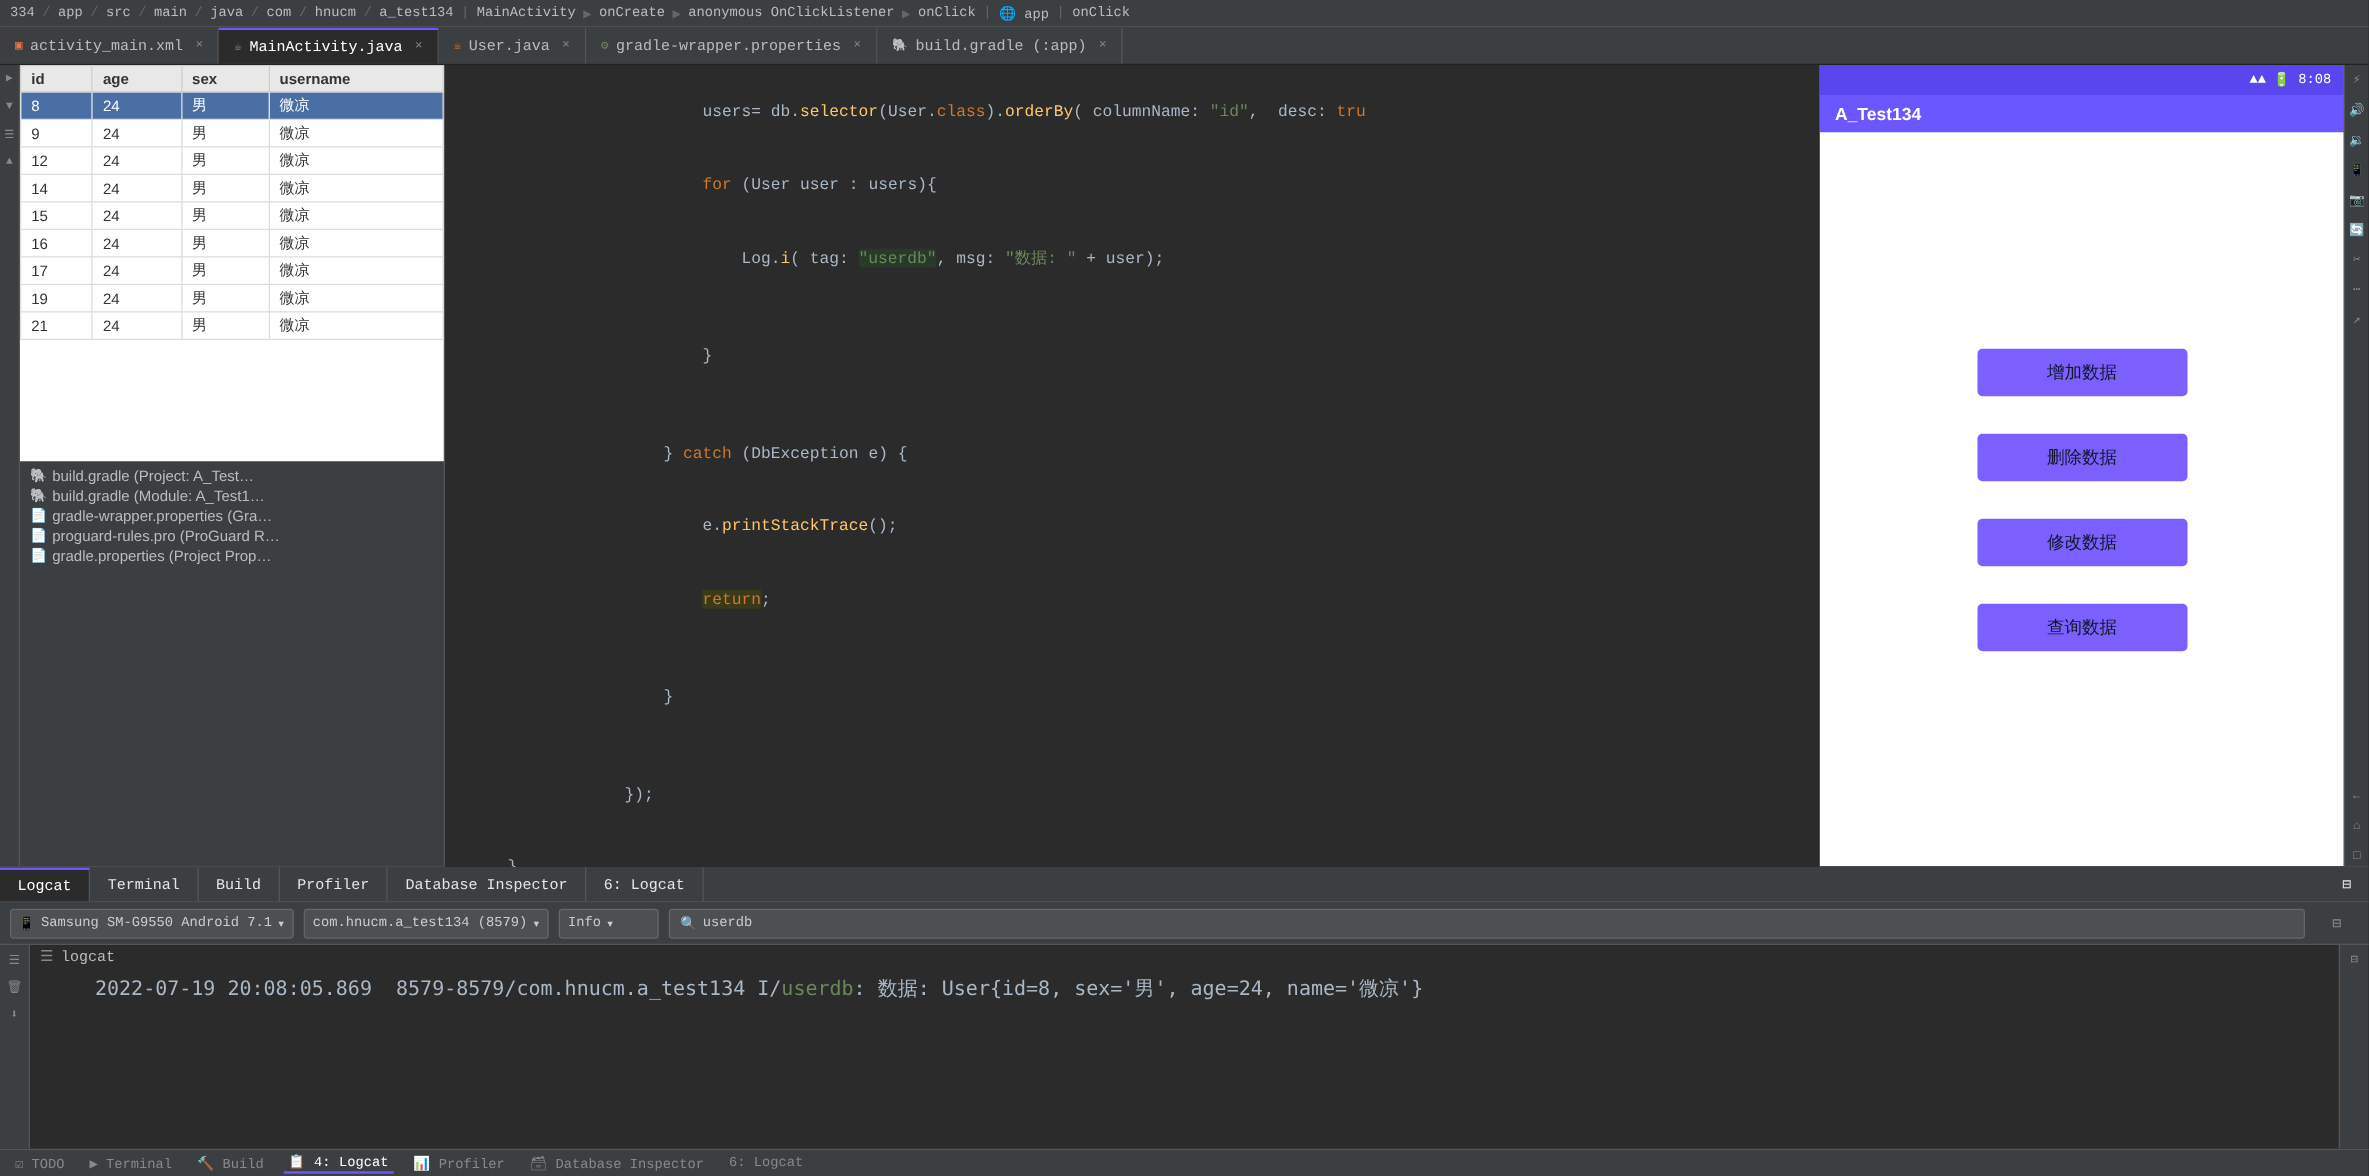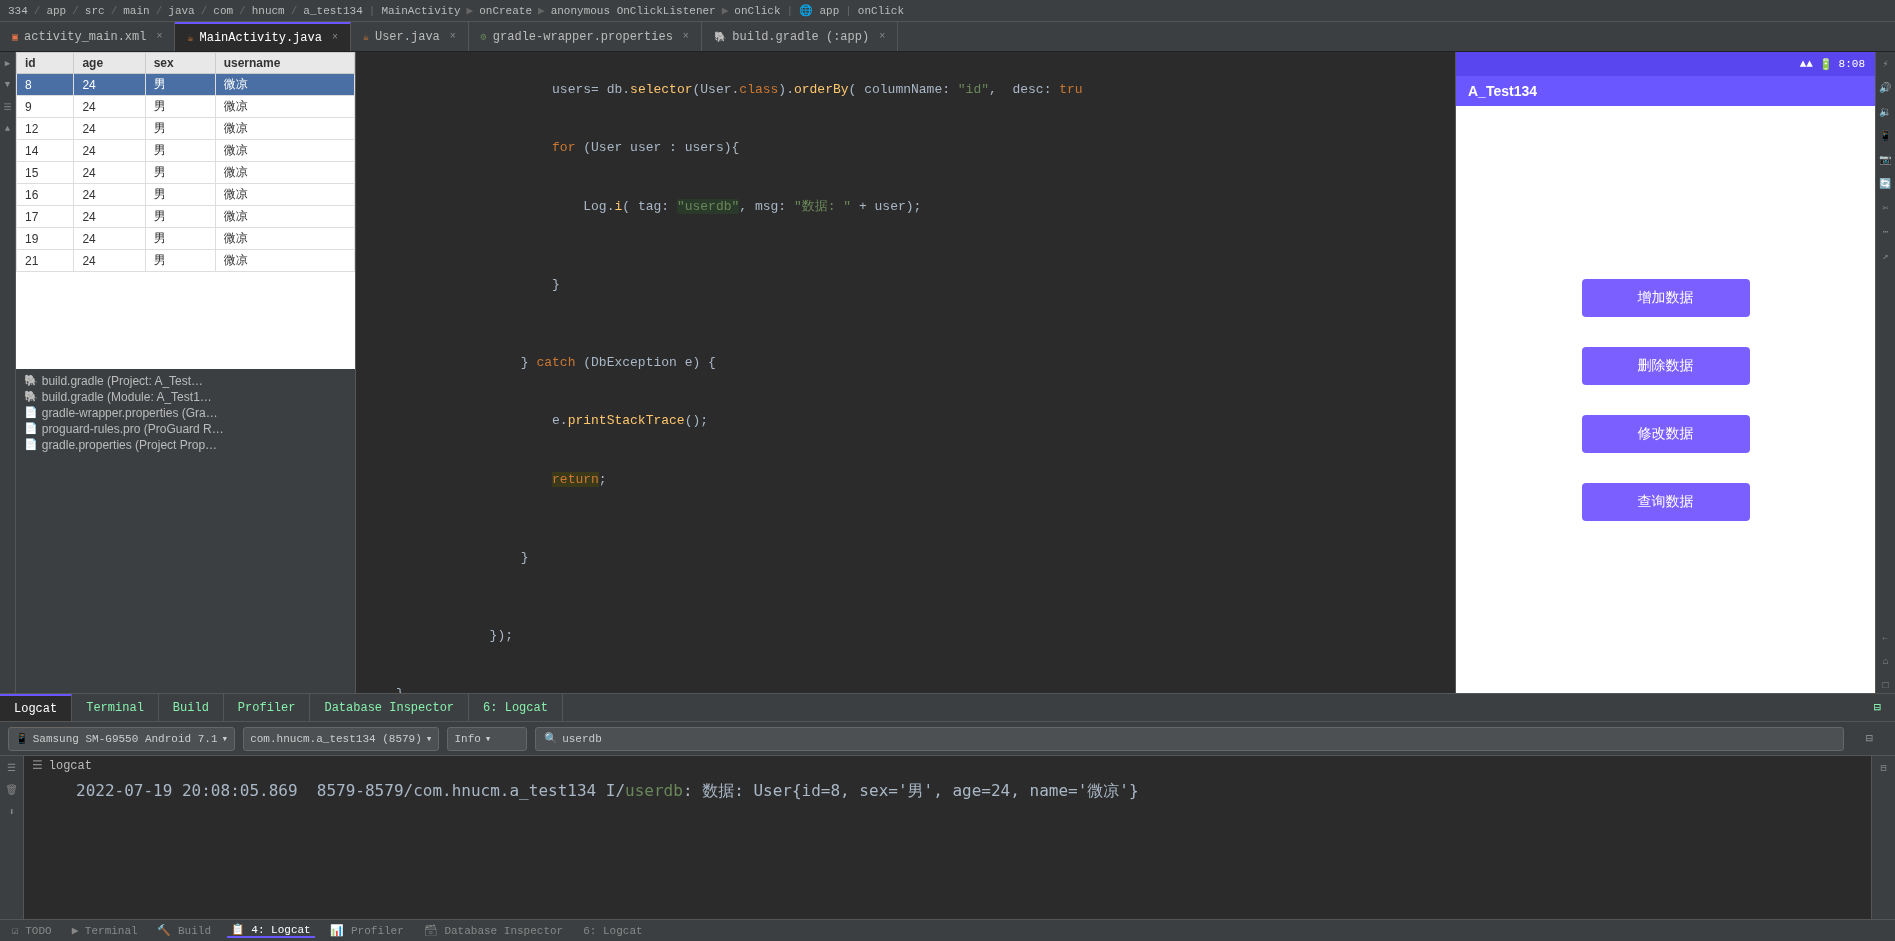--- a/index.html
+++ b/index.html
@@ -165,21 +165,21 @@
       flex: 1;
       background: #2b2b2b;
       overflow: auto;
       padding: 8px 0;
       font-size: 13px;
       color: #a9b7c6;
       line-height: 1.5;
     }
     .code-line {
       display: flex;
-      padding: 0 0;
+      padding: 0 10px;
       min-height: 19px;
     }
     .line-num {
       min-width: 40px;
       color: #606366;
       text-align: right;
       padding-right: 12px;
       user-select: none;
       font-size: 12px;
     }
@@ -231,21 +231,21 @@
       flex: 1;
       background: #fff;
       display: flex;
       flex-direction: column;
       align-items: center;
       justify-content: center;
       gap: 30px;
     }
     .device-btn {
       background: #7b5fff;
-      color: #ffffff;
+      color: #0f172a;
       border: none;
       border-radius: 4px;
       padding: 10px 56px;
       font-size: 14px;
       cursor: pointer;
       min-width: 120px;
       text-align: center;
       font-family: Arial, sans-serif;
     }
 
@@ -286,21 +286,21 @@
       background: #3c3f41;
       display: flex;
       align-items: stretch;
       border-bottom: 1px solid #555;
     }
     .bottom-tab {
       padding: 0 14px;
       display: flex;
       align-items: center;
       font-size: 12px;
-      color: #86efac;
+      color: #e5e5e5;
       cursor: pointer;
       border-right: 1px solid #555;
     }
     .bottom-tab.active {
       background: #2b2b2b;
       color: #fff;
       border-top: 2px solid #6b57ff;
     }
     .bottom-toolbar {
       height: 34px;

